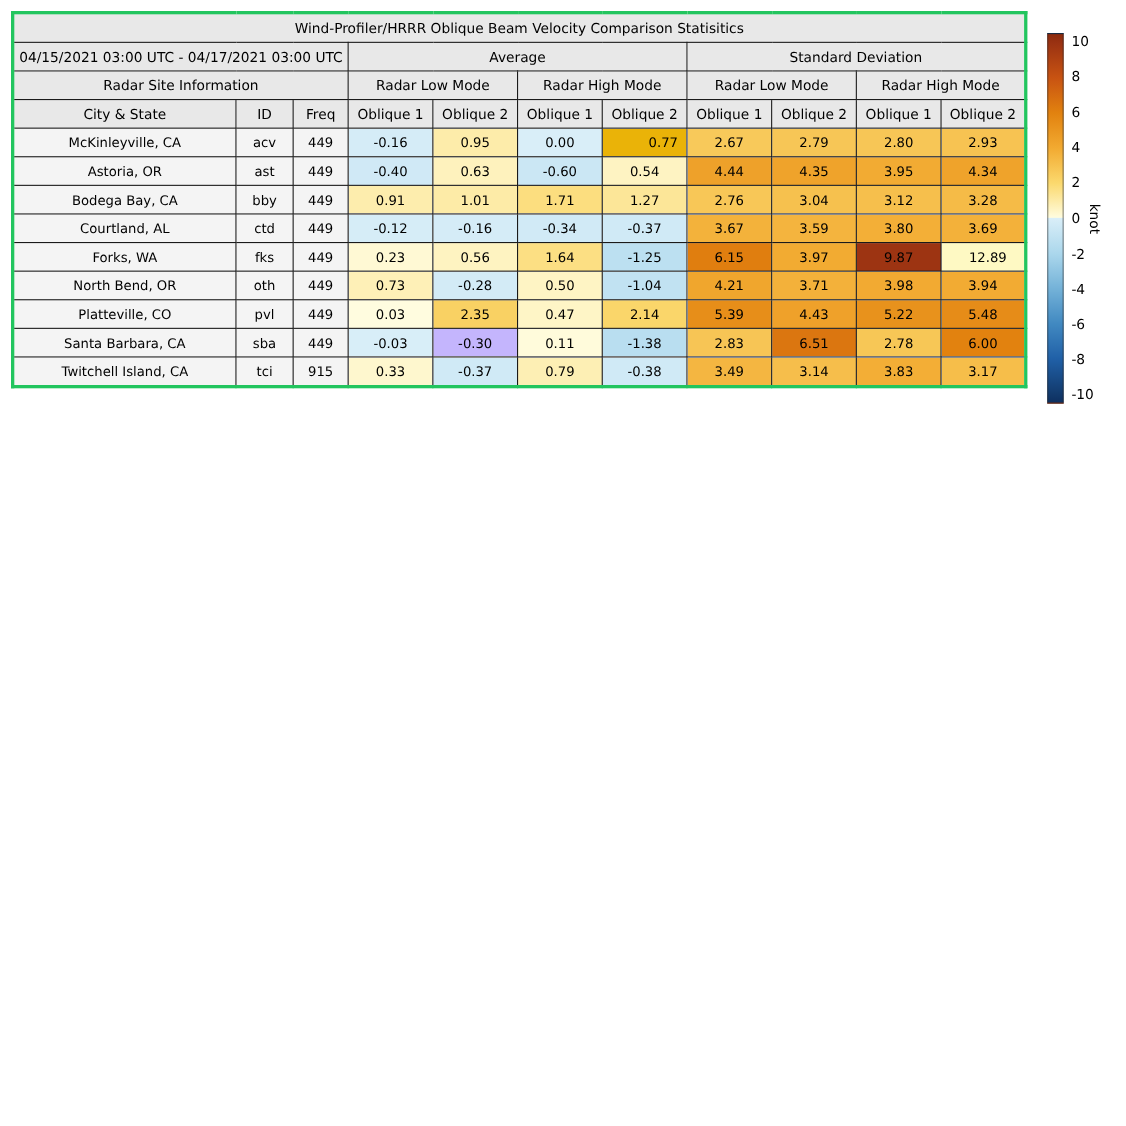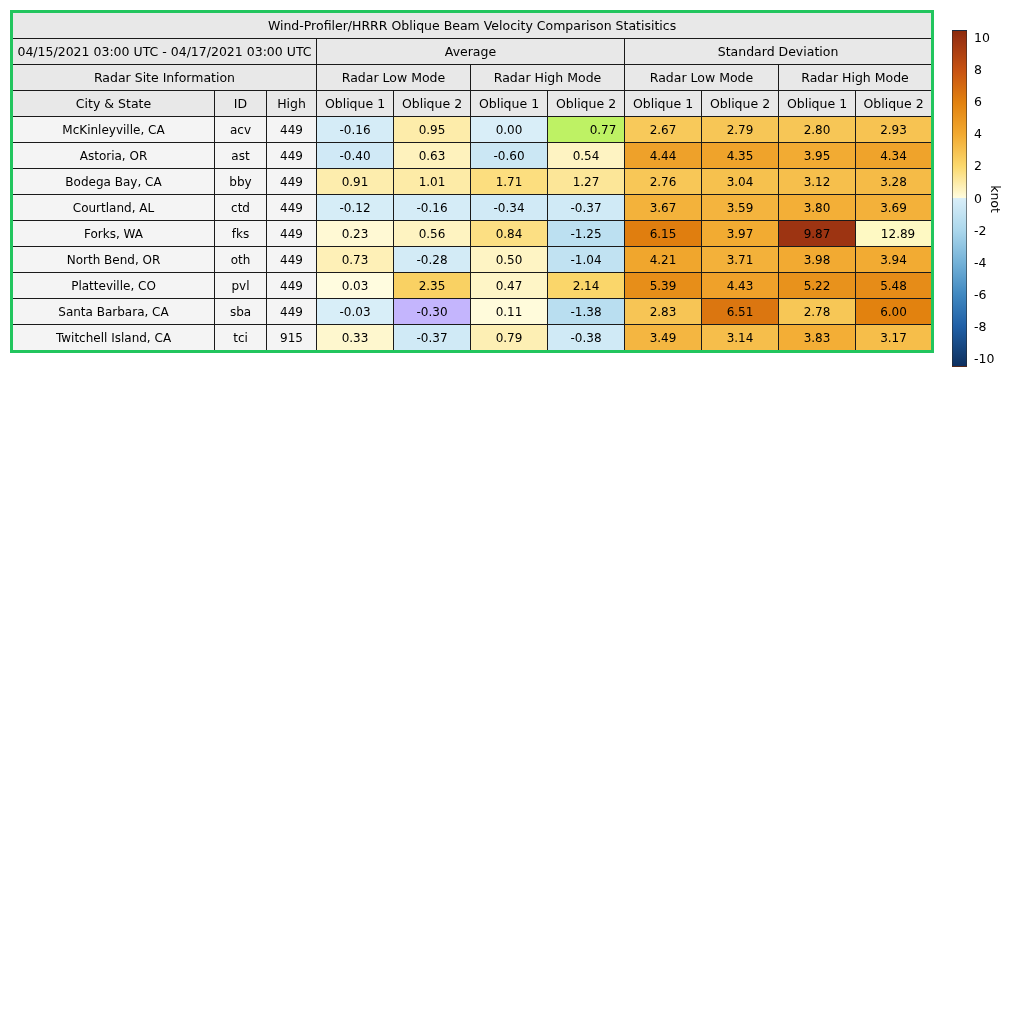--- a/index.html
+++ b/index.html
@@ -57,40 +57,40 @@
     <tr class="hdr">
       <td colspan="3">Radar Site Information</td>
       <td colspan="2">Radar Low Mode</td>
       <td colspan="2">Radar High Mode</td>
       <td colspan="2">Radar Low Mode</td>
       <td colspan="2">Radar High Mode</td>
     </tr>
     <tr class="hdr">
       <td>City &amp; State</td>
       <td>ID</td>
-      <td>High</td>
+      <td>Freq</td>
       <td>Oblique 1</td>
       <td>Oblique 2</td>
       <td>Oblique 1</td>
       <td>Oblique 2</td>
       <td>Oblique 1</td>
       <td>Oblique 2</td>
       <td>Oblique 1</td>
       <td>Oblique 2</td>
     </tr>
   </tbody>
   <tbody>
       <tr class="datarow">
         <td class="lbl">McKinleyville, CA</td>
         <td class="lbl">acv</td>
         <td class="lbl">449</td>
         <td class="val" style="background: rgb(213, 236, 247);">-0.16</td>
         <td class="val" style="background: rgb(253, 236, 170);">0.95</td>
         <td class="val" style="background: rgb(217, 238, 248);">0.00</td>
-        <td class="val" style="background: #bef264; padding-left: 36px;">0.77</td>
+        <td class="val" style="background: #eab308; padding-left: 36px;">0.77</td>
         <td class="val" style="background: rgb(248, 201, 90);">2.67</td>
         <td class="val" style="background: rgb(247, 198, 86);">2.79</td>
         <td class="val" style="background: rgb(247, 198, 86);">2.80</td>
         <td class="val" style="background: rgb(247, 195, 82);">2.93</td>
       </tr>
       <tr class="datarow">
         <td class="lbl">Astoria, OR</td>
         <td class="lbl">ast</td>
         <td class="lbl">449</td>
         <td class="val" style="background: rgb(208, 233, 246);">-0.40</td>
@@ -127,21 +127,21 @@
         <td class="val" style="background: rgb(244, 180, 62);">3.59</td>
         <td class="val" style="background: rgb(243, 175, 55);">3.80</td>
         <td class="val" style="background: rgb(243, 177, 58);">3.69</td>
       </tr>
       <tr class="datarow">
         <td class="lbl">Forks, WA</td>
         <td class="lbl">fks</td>
         <td class="lbl">449</td>
         <td class="val" style="background: rgb(255, 249, 212);">0.23</td>
         <td class="val" style="background: rgb(254, 243, 193);">0.56</td>
-        <td class="val" style="background: rgb(252, 223, 131);">0.84</td>
+        <td class="val" style="background: rgb(252, 223, 131);">1.64</td>
         <td class="val" style="background: rgb(188, 224, 241);">-1.25</td>
         <td class="val" style="background: rgb(224, 126, 15);">6.15</td>
         <td class="val" style="background: rgb(242, 171, 50);">3.97</td>
         <td class="val" style="background: rgb(157, 52, 18);">9.87</td>
         <td class="val" style="background: #fef9c3; padding-left: 11px;">12.89</td>
       </tr>
       <tr class="datarow">
         <td class="lbl">North Bend, OR</td>
         <td class="lbl">oth</td>
         <td class="lbl">449</td>

